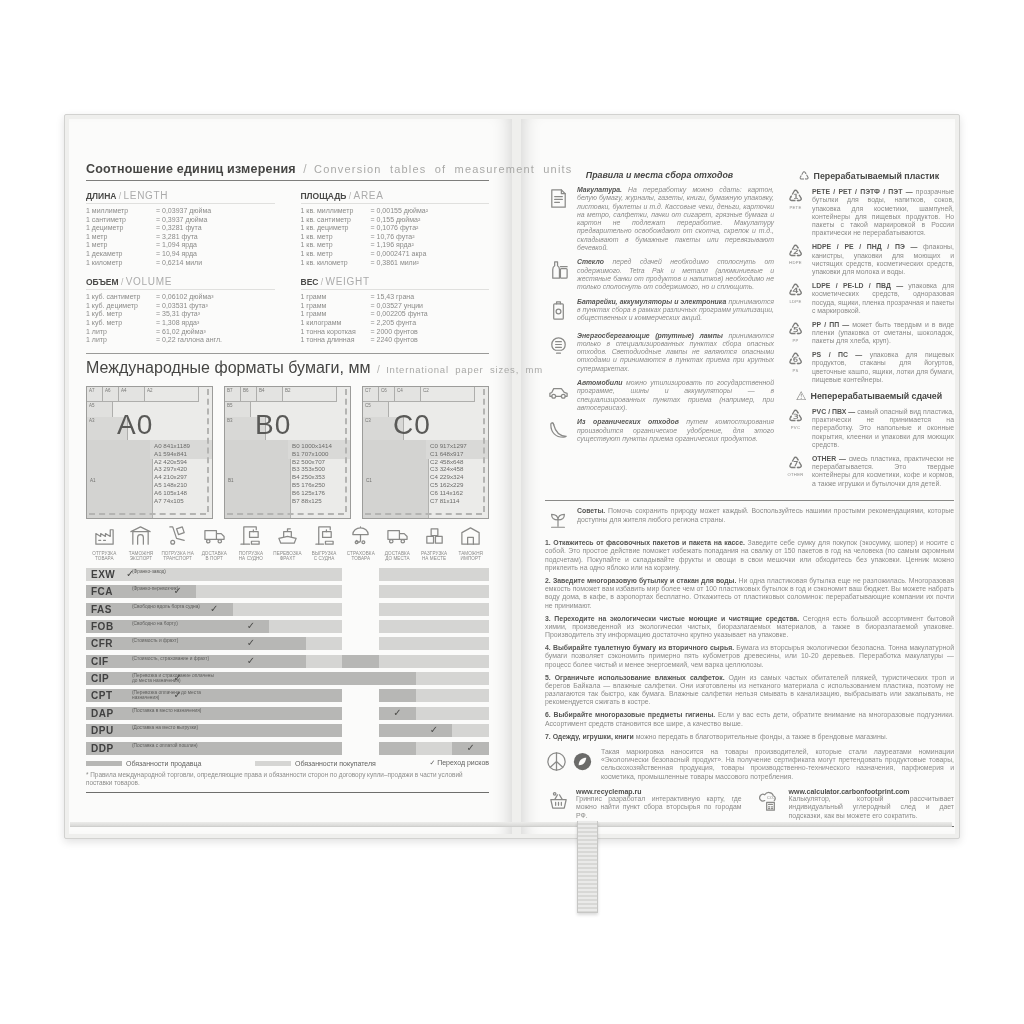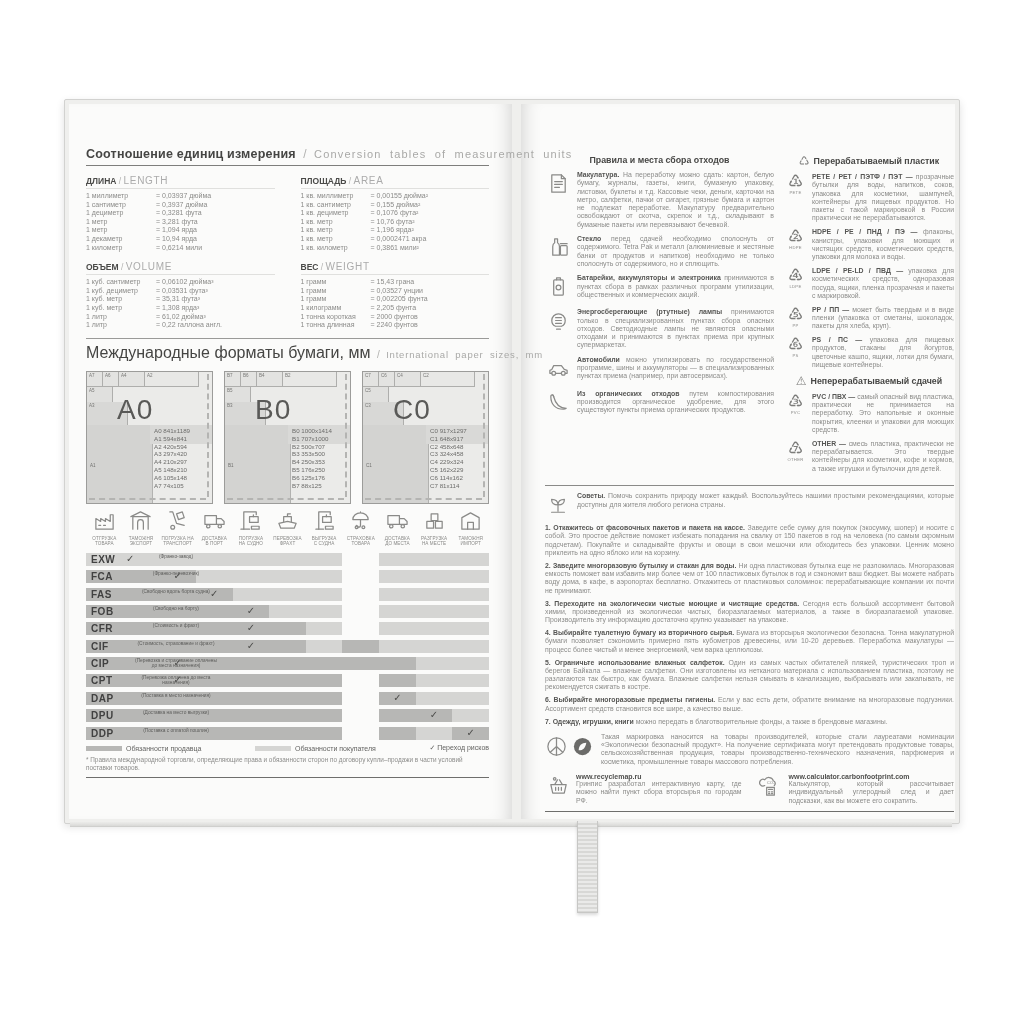--- a/index.html
+++ b/index.html
@@ -1,17 +1,17 @@
 <!DOCTYPE html>
 <html><head>
 <meta charset="utf-8">
 <style>
   html,body{margin:0;padding:0;background:#fff;}
   body{width:1024px;height:1024px;position:relative;font-family:"Liberation Sans",sans-serif;overflow:hidden;}
-  .spread{position:absolute;left:64px;top:99px;width:894px;height:723px;background:#efefed;border:1px solid #d2d2d0;border-radius:2px;box-shadow:0 3px 9px rgba(0,0,0,.12);}
+  .spread{position:absolute;left:64px;top:114px;width:894px;height:723px;background:#efefed;border:1px solid #d2d2d0;border-radius:2px;box-shadow:0 3px 9px rgba(0,0,0,.12);}
   .page{position:absolute;top:4px;bottom:4px;background:#fbfbfa;}
   .page.pl{left:4px;width:443px;box-shadow:inset -16px 0 20px -16px rgba(0,0,0,.20);}
   .page.pr{right:4px;width:434px;box-shadow:inset 16px 0 20px -16px rgba(0,0,0,.20);}
   .page-block-edge{position:absolute;left:70px;top:822px;width:882px;height:4px;background:linear-gradient(#ececea,#d9d9d7);border-bottom:1px solid #cfcfcd;}
   .ribbon{position:absolute;left:577px;top:821px;width:19px;height:91px;background:repeating-linear-gradient(180deg,#eaeae9 0 2px,#d8d8d6 2px 4px);border:1px solid #c7c7c5;border-top:none;box-shadow:0 2px 3px rgba(0,0,0,.15);}
   .content-left{position:absolute;left:21px;top:44px;width:403px;}
   .content-right{position:absolute;left:480px;top:46px;width:409px;}
   
   .hdr{border-bottom:1.4px solid #7e7e7c;padding-bottom:3px;white-space:nowrap;}
   .hdr .ru{font-weight:bold;font-size:12.5px;color:#454543;letter-spacing:.2px;}
@@ -43,36 +43,36 @@
   .cl5{position:absolute;left:0;top:15px;width:23px;height:14px;border-right:1px solid #aeaeac;border-bottom:1px solid #aeaeac;font-size:4.5px;color:#777775;padding:1px 0 0 2px;background:#e0e0de;}
   .cl3{position:absolute;left:0;top:30px;width:38px;height:22px;border-right:1px solid #aeaeac;border-bottom:1px solid #aeaeac;font-size:4.5px;color:#777775;padding:1px 0 0 2px;background:#d8d8d6;}
   .cl1{position:absolute;left:0;top:53px;width:62px;height:78px;border-right:1px solid #b2b2b0;font-size:4.5px;color:#6f6f6d;padding:38px 0 0 3px;background:#d3d3d1;}
   .lband{position:absolute;left:63px;top:53px;right:0;height:19px;background:#d9d9d7;}
   .slist{position:absolute;left:67px;top:55px;font-size:6.2px;line-height:7.9px;color:#6c6c6a;}
   
   .inc-cols{display:flex;margin-top:5px;}
   .inc-col{flex:1;text-align:center;}
   .inc-col .svg-icon svg{width:23px;height:23px;}
   .inc-lab{font-size:4.6px;line-height:5.5px;color:#8a8a88;letter-spacing:.1px;}
-  .inc-rows{margin-top:6px;text-align:center;}
+  .inc-rows{margin-top:6px;}
   .inc-row{position:relative;height:13px;margin-bottom:4.4px;display:flex;}
   .seg{flex:1;}
   .seg.s{background:#b7b7b5;}
   .seg.b{background:#d5d5d3;}
   .inc-code{position:absolute;left:5px;top:1px;font-size:10px;font-weight:bold;color:#414141;letter-spacing:.5px;}
   .inc-desc{position:absolute;left:46px;top:2px;font-size:4.8px;line-height:4.9px;color:#5d5d5b;width:88px;}
   .inc-check{position:absolute;top:0;font-size:10px;color:#4c4c4a;transform:translateX(-50%);}
   .inc-legend{display:flex;justify-content:space-between;align-items:center;font-size:7px;color:#63636 1;color:#636361;margin-top:3px;}
   .lg{display:flex;align-items:center;gap:4px;}
   .sw{width:36px;height:5px;}
   .footnote{font-size:6.4px;line-height:7.6px;color:#8d8d8b;margin-top:4px;}
   .bot-rule{border-top:1.4px solid #6e6e6c;margin-top:6px;}
   
   .cols{display:flex;gap:10px;margin-top:8px;}
-  .colL{width:229px;flex:none;}
+  .colL{width:229px;flex:none;font-style:italic;}
   .colR{flex:1;}
   .col-title{display:flex;align-items:center;justify-content:center;gap:4px;font-weight:bold;font-size:8.8px;color:#474745;margin:1px 0 6px;}
   .glyph{font-weight:normal;color:#7b7b79;font-size:12px;line-height:12px;}
   .witem{display:flex;gap:6px;margin-bottom:6px;}
   .wicon{width:26px;flex:none;padding-top:1px;text-align:center;}
   .wicon svg{width:23px;height:23px;}
   .btxt{font-size:6.9px;line-height:8.3px;color:#8b8b89;text-align:justify;}
   .btxt b{color:#55555 3;color:#555553;}
   .pitem{display:flex;gap:5px;margin-bottom:5.5px;}
   .picon{width:23px;flex:none;text-align:center;color:#7c7c7a;}

